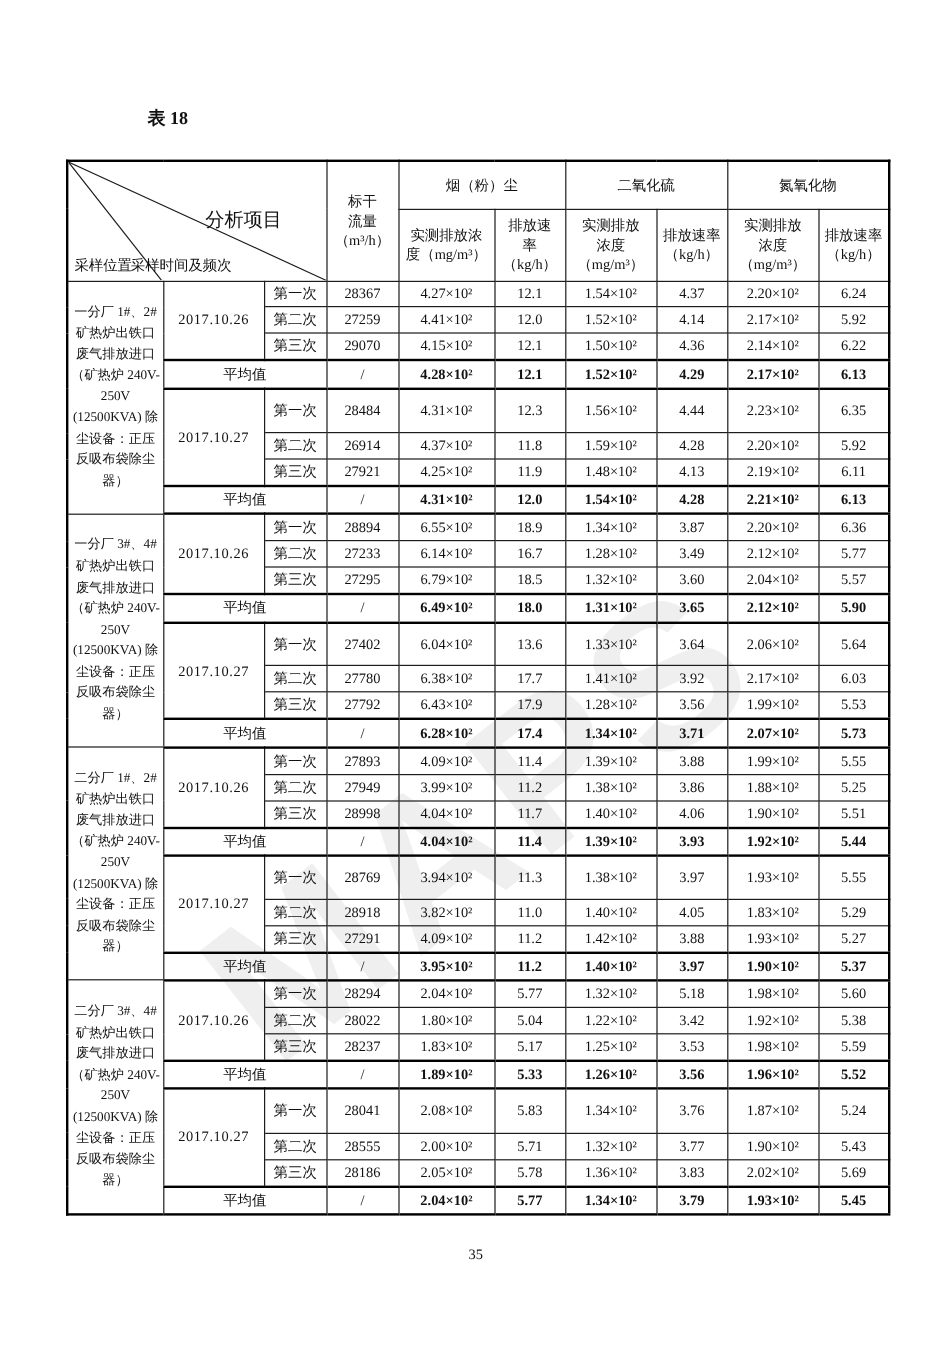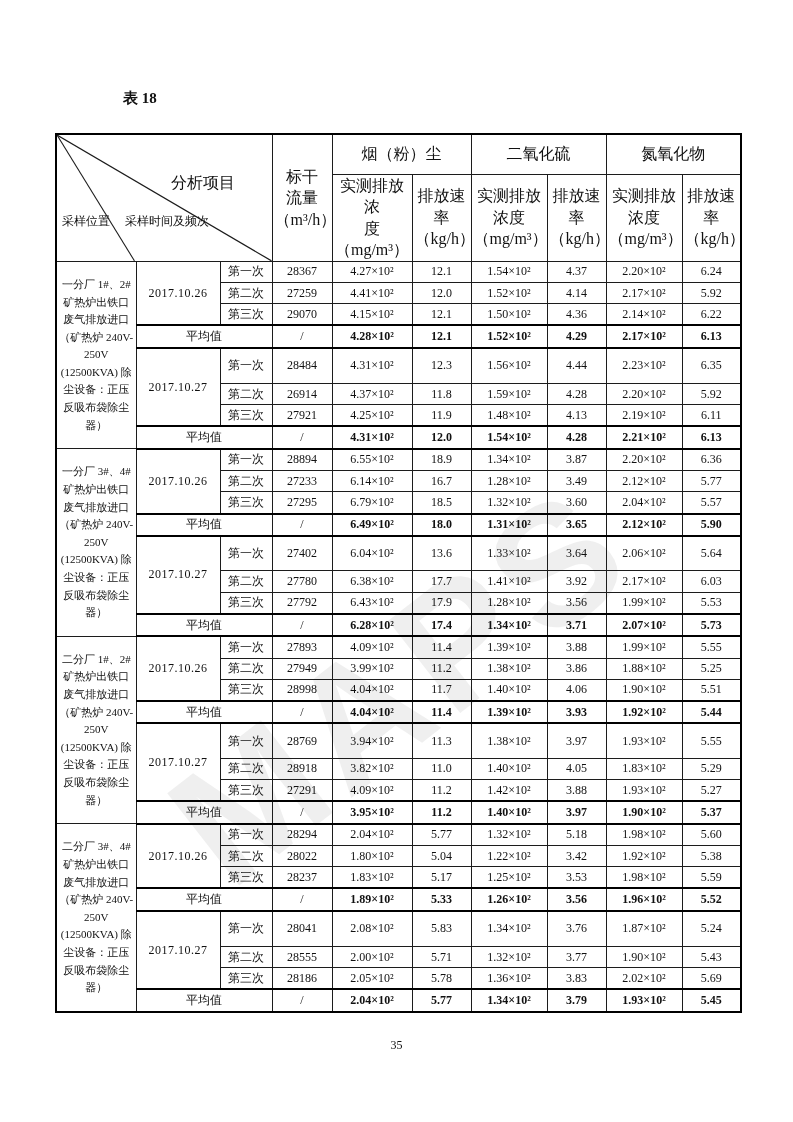--- a/index.html
+++ b/index.html
@@ -31,26 +31,26 @@
     border-collapse:collapse;table-layout:fixed;z-index:1;
     font-size:12px;
   }
   table.mon th, table.mon td{
     border:1px solid #1c1c1c;padding:0 2px;text-align:center;vertical-align:middle;
     font-weight:normal;overflow:hidden;background:transparent;
   }
   table.mon{border:2px solid #000;}
   thead tr.grp-row{height:40px;}
   thead tr.sub-row{height:60px;}
-  th.hdr{white-space:pre-line;line-height:1.35;font-size:16px;}
+  th.hdr{white-space:pre-line;line-height:1.35;font-size:12px;}
   th.corner{position:relative;padding:0;}
   .corner-svg{position:absolute;left:0;top:0;width:100%;height:100%;}
   .c-analysis{position:absolute;left:114px;top:38px;font-size:16px;}
   .c-pos{position:absolute;left:5px;top:78px;font-size:12px;}
-  .c-time{position:absolute;left:68px;top:78px;font-size:12px;text-align:center;}
+  .c-time{position:absolute;left:52px;top:78px;font-size:12px;text-align:center;}
   td.pos{font-size:11px;line-height:1.6;padding:0 3px;}
   td.date{letter-spacing:0.5px;}
   tr.avg td{border-top:2px solid #000;border-bottom:2px solid #000;}
   tr.avg td.b{font-weight:bold;}
 
   
   .page-num{position:absolute;top:1038px;left:0;width:100%;text-align:center;font-size:12px;z-index:2;}
 </style>
 </head>
 <body>

